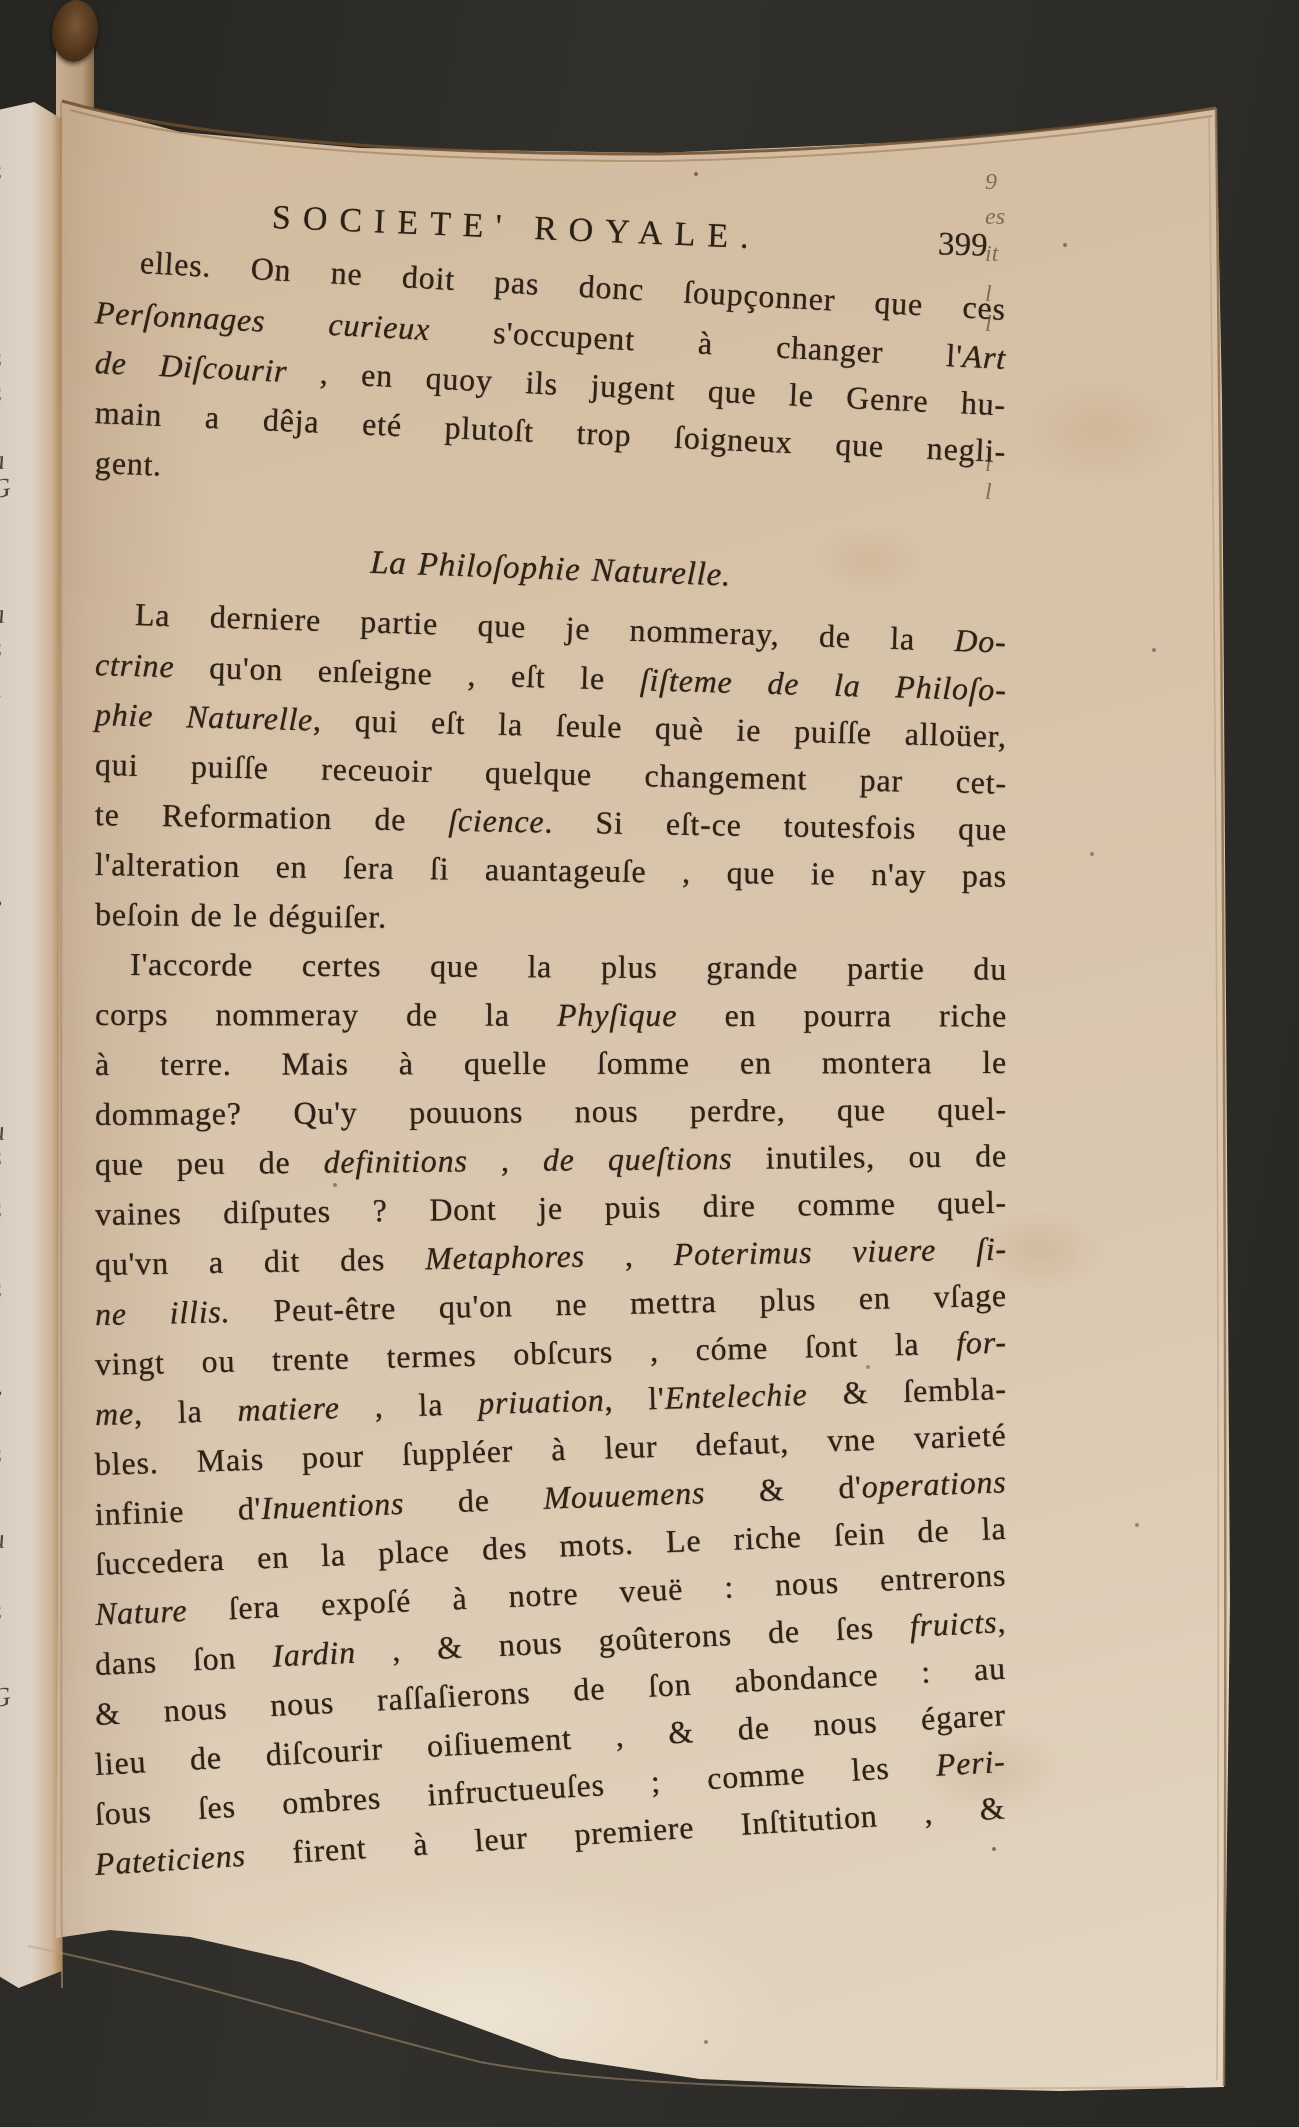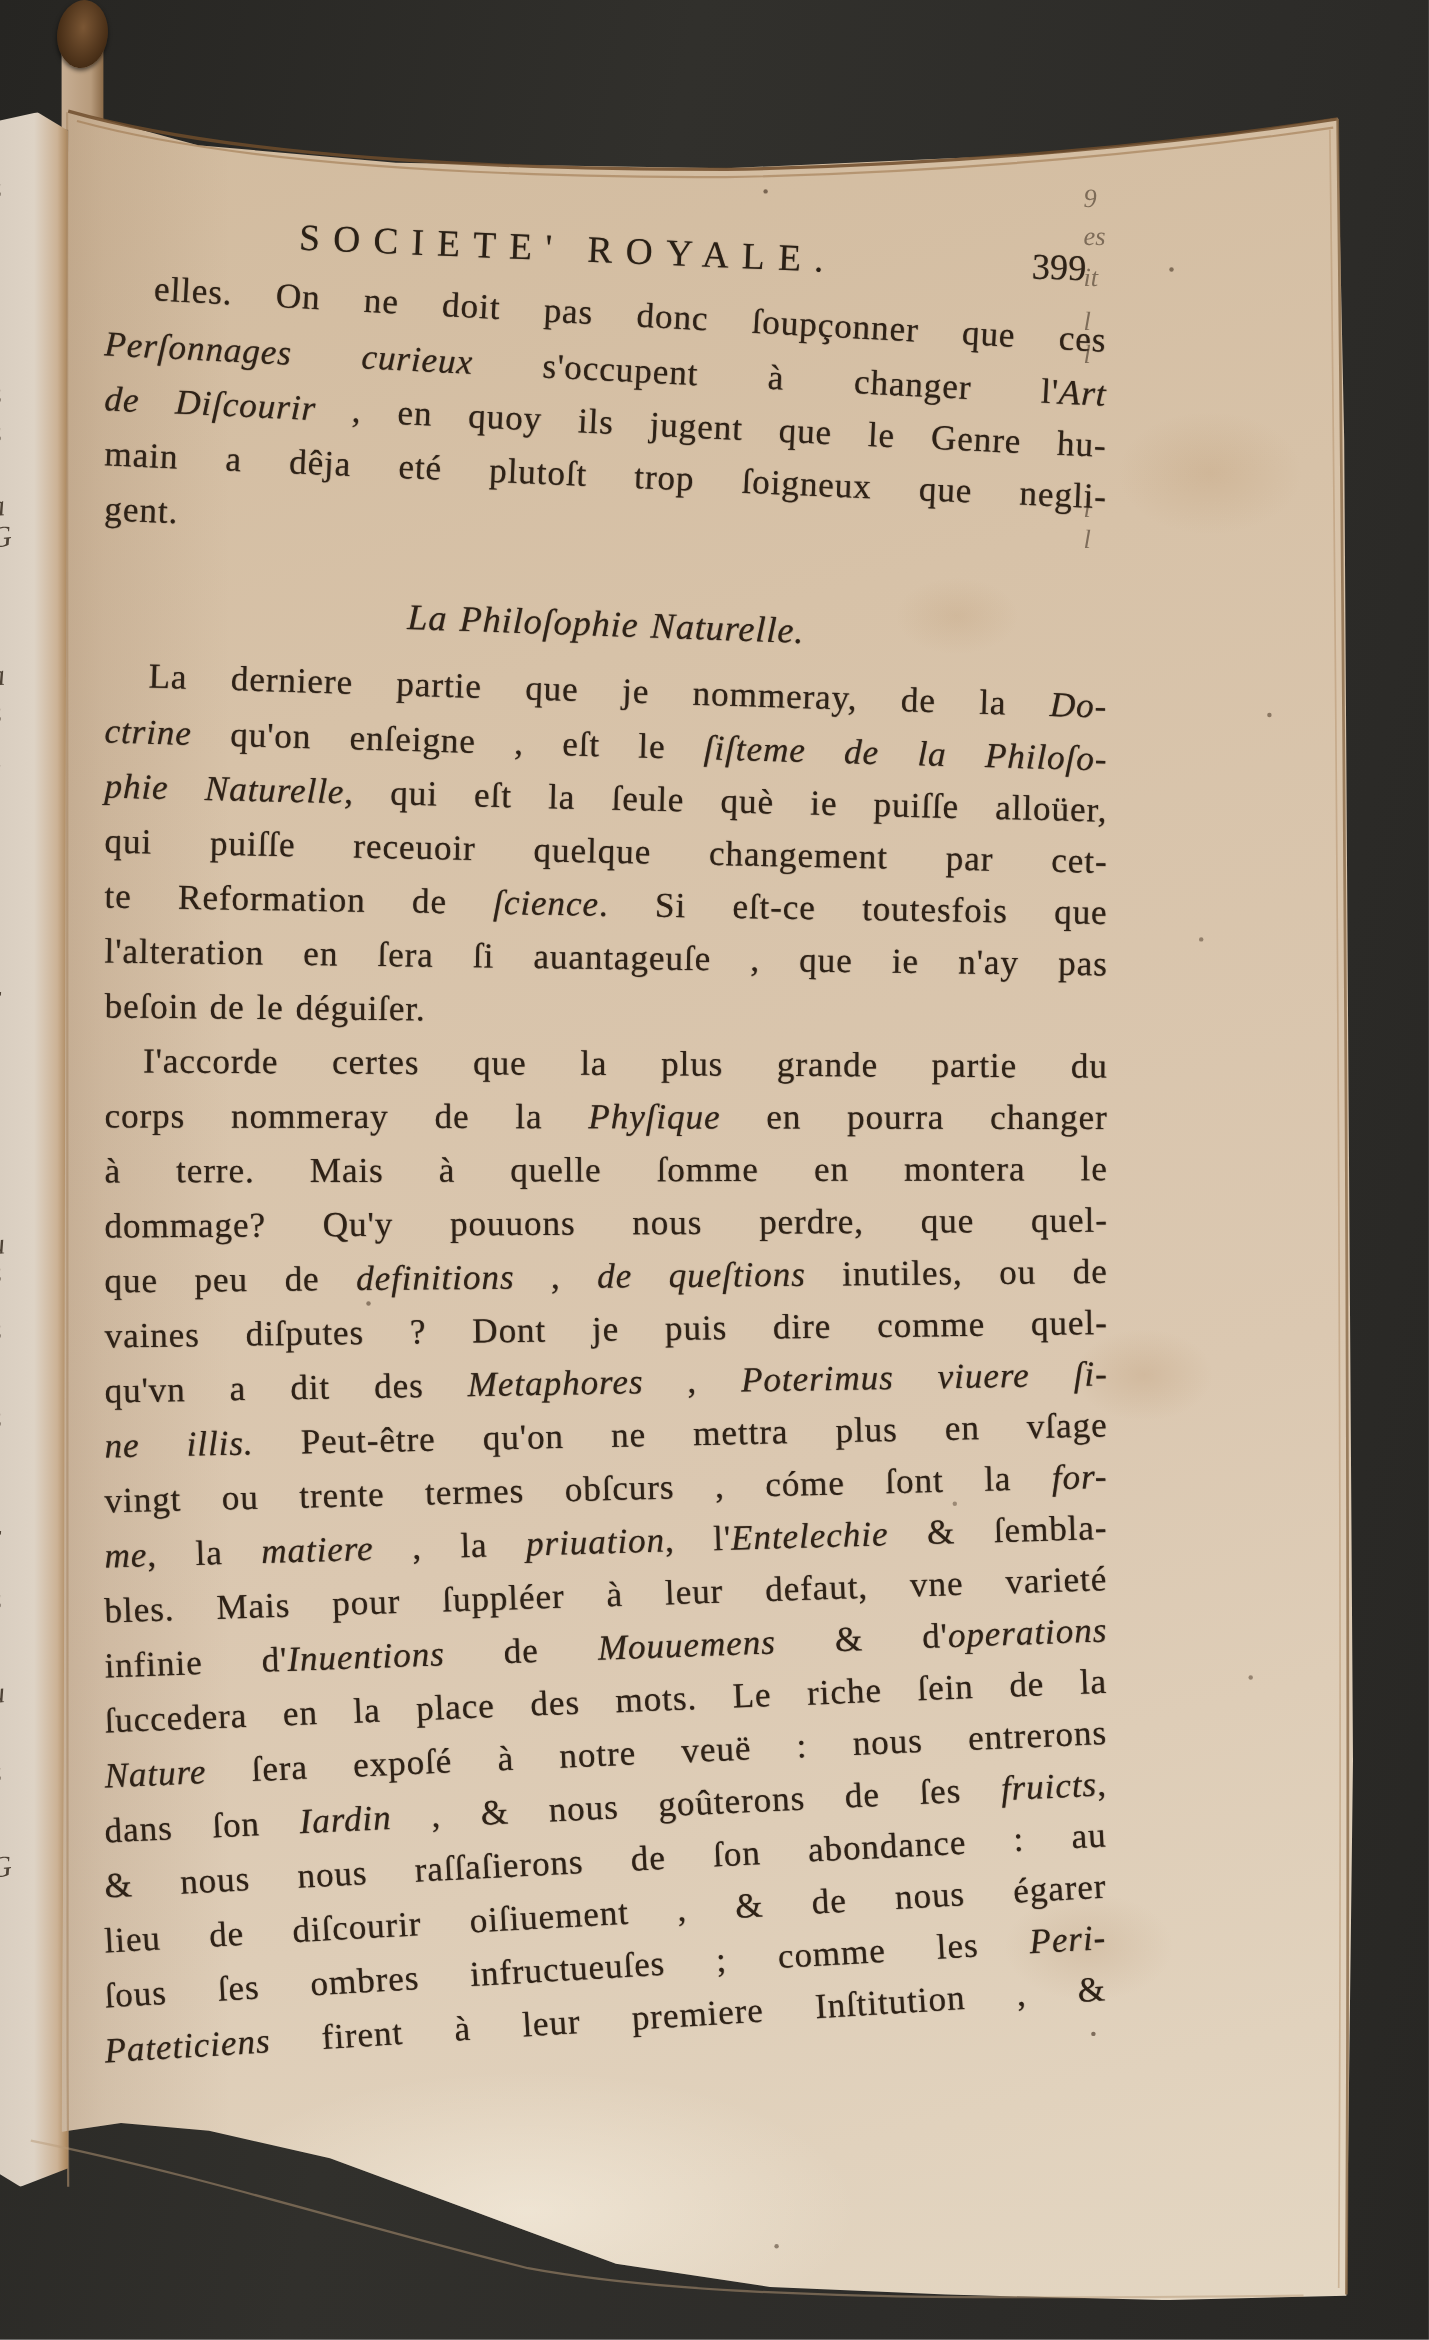--- a/index.html
+++ b/index.html
@@ -83,21 +83,21 @@
     <div class="line endline" style="top: 440px; left: 0px; width: 912px; transform: rotate(2.24deg);"><span>gent.</span></div>
     <div class="line heading" style="top: 530px; left: 0px; width: 912px; transform: rotate(2.03deg);"><span class="it">La Philoſophie Naturelle.</span></div>
     <div class="line" style="top: 592px; left: 40px; width: 872px; transform: rotate(1.81deg);"><span>La derniere partie que je nommeray, de la </span><span class="it">Do-</span></div>
     <div class="line" style="top: 642px; left: 0px; width: 912px; transform: rotate(1.6deg);"><span class="it">ctrine</span><span> qu'on enſeigne , eſt le </span><span class="it">ſiſteme de la Philoſo-</span></div>
     <div class="line" style="top: 692px; left: 0px; width: 912px; transform: rotate(1.38deg);"><span class="it">phie Naturelle</span><span>, qui eſt la ſeule què ie puiſſe alloüer,</span></div>
     <div class="line" style="top: 742px; left: 0px; width: 912px; transform: rotate(1.17deg);"><span>qui puiſſe receuoir quelque changement par cet-</span></div>
     <div class="line" style="top: 792px; left: 0px; width: 912px; transform: rotate(0.95deg);"><span>te Reformation de </span><span class="it">ſcience</span><span>. Si eſt-ce toutesfois que</span></div>
     <div class="line" style="top: 842px; left: 0px; width: 912px; transform: rotate(0.74deg);"><span>l'alteration en ſera ſi auantageuſe , que ie n'ay pas</span></div>
     <div class="line endline" style="top: 892px; left: 0px; width: 912px; transform: rotate(0.52deg);"><span>beſoin de le déguiſer.</span></div>
     <div class="line" style="top: 942px; left: 35px; width: 877px; transform: rotate(0.31deg);"><span>I'accorde certes que la plus grande partie du</span></div>
-    <div class="line" style="top: 992px; left: 0px; width: 912px; transform: rotate(0.09deg);"><span>corps nommeray de la </span><span class="it">Phyſique</span><span> en pourra changer</span></div>
+    <div class="line" style="top: 992px; left: 0px; width: 912px; transform: rotate(0.09deg);"><span>corps nommeray de la </span><span class="it">Phyſique</span><span> en pourra riche</span></div>
     <div class="line" style="top: 1042px; left: 0px; width: 912px; transform: rotate(-0.13deg);"><span>à terre.  Mais à quelle ſomme en montera le</span></div>
     <div class="line" style="top: 1092px; left: 0px; width: 912px; transform: rotate(-0.34deg);"><span>dommage?  Qu'y pouuons nous perdre, que quel-</span></div>
     <div class="line" style="top: 1142px; left: 0px; width: 912px; transform: rotate(-0.55deg);"><span>que peu de </span><span class="it">definitions</span><span> ,  </span><span class="it">de queſtions</span><span> inutiles, ou de</span></div>
     <div class="line" style="top: 1192px; left: 0px; width: 912px; transform: rotate(-0.77deg);"><span>vaines diſputes ?  Dont je puis dire comme quel-</span></div>
     <div class="line" style="top: 1242px; left: 0px; width: 912px; transform: rotate(-0.98deg);"><span>qu'vn a dit des </span><span class="it">Metaphores</span><span> , </span><span class="it">Poterimus viuere ſi-</span></div>
     <div class="line" style="top: 1292px; left: 0px; width: 912px; transform: rotate(-1.2deg);"><span class="it">ne illis.</span><span>  Peut-être qu'on ne mettra plus en vſage</span></div>
     <div class="line" style="top: 1342px; left: 0px; width: 912px; transform: rotate(-1.41deg);"><span>vingt ou trente termes obſcurs , cóme ſont la </span><span class="it">for-</span></div>
     <div class="line" style="top: 1392px; left: 0px; width: 912px; transform: rotate(-1.63deg);"><span class="it">me</span><span>, la </span><span class="it">matiere</span><span> , la </span><span class="it">priuation</span><span>, l'</span><span class="it">Entelechie</span><span> &amp; ſembla-</span></div>
     <div class="line" style="top: 1442px; left: 0px; width: 912px; transform: rotate(-1.85deg);"><span>bles. Mais pour ſuppléer à leur defaut, vne varieté</span></div>
     <div class="line" style="top: 1492px; left: 0px; width: 912px; transform: rotate(-2.06deg);"><span>infinie d'</span><span class="it">Inuentions</span><span> de </span><span class="it">Mouuemens</span><span> &amp; d'</span><span class="it">operations</span></div>

